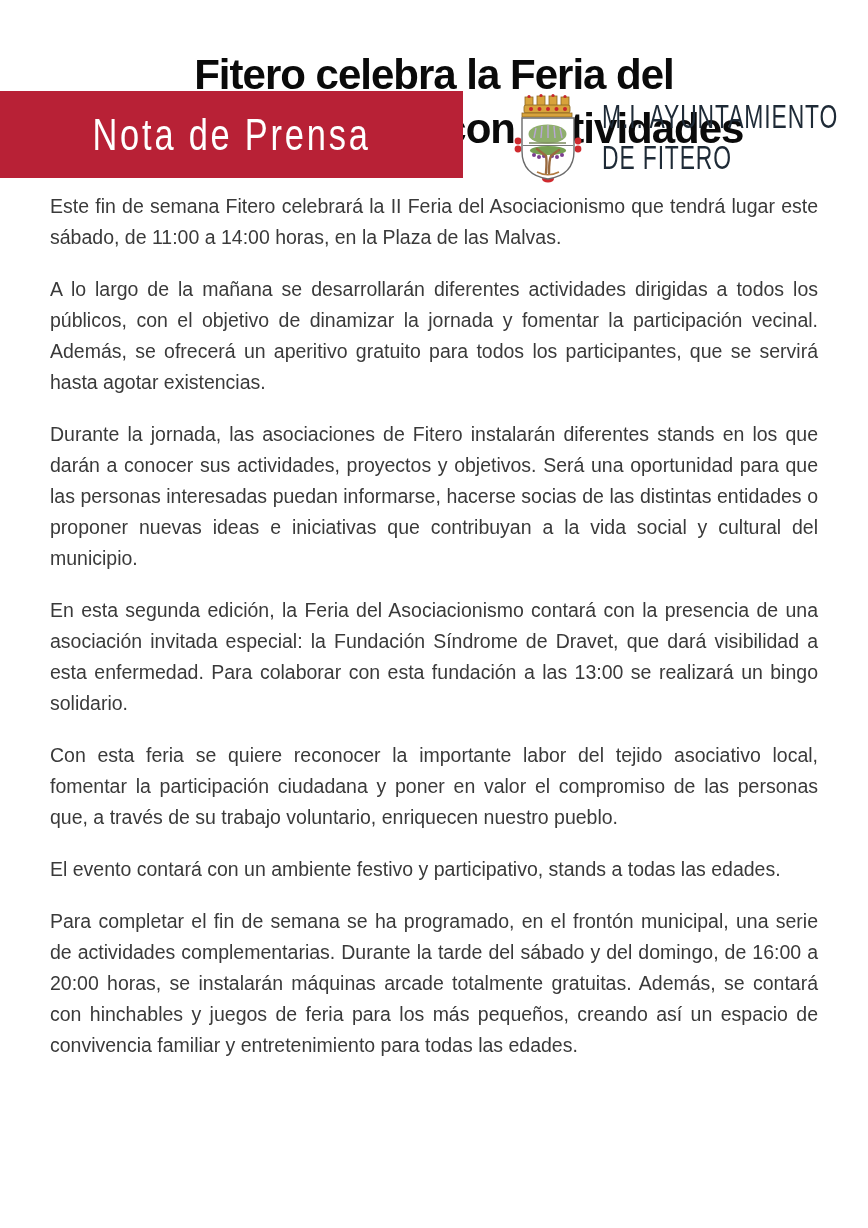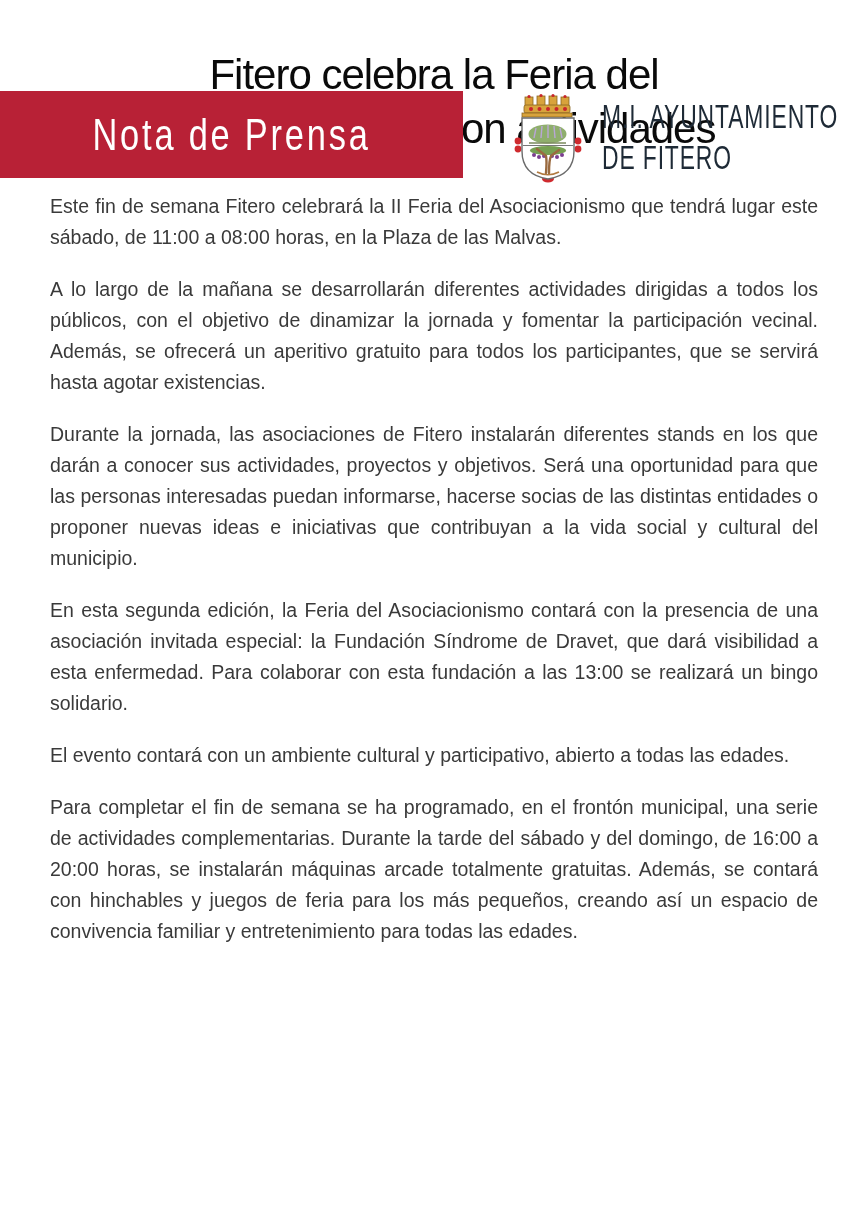--- a/index.html
+++ b/index.html
@@ -42,21 +42,21 @@
     line-height:1.22;
     letter-spacing:1px;
     transform:scale(0.88,1.28);
     transform-origin:left center;
     white-space:nowrap;
   }
 
   
   .title{
     text-align:center;
-    font-weight:normal;
+    font-weight:bold;
     font-size:42px;
     line-height:54px;
     letter-spacing:-1px;
     color:var(--title-ink);
   }
   .title span{display:block;}
 
   
   .content{
     margin:35px 50px 0 50px;
@@ -138,21 +138,22 @@
       </div>
     </div>
   </header>
 
   <h1 class="title">
     <span>Fitero celebra la Feria del</span>
     <span>Asociacionismo con actividades</span>
   </h1>
 
   <main class="content">
-    <p>Este fin de semana Fitero celebrará la II Feria del Asociacionismo que tendrá lugar este sábado, de 11:00 a 08:00 horas, en la Plaza de las Malvas.</p>
+    <p>Este fin de semana Fitero celebrará la II Feria del Asociacionismo que tendrá lugar este sábado, de 11:00 a 14:00 horas, en la Plaza de las Malvas.</p>
     <p>A lo largo de la mañana se desarrollarán diferentes actividades dirigidas a todos los públicos, con el objetivo de dinamizar la jornada y fomentar la participación vecinal. Además, se ofrecerá un aperitivo gratuito para todos los participantes, que se servirá hasta agotar existencias.</p>
     <p>Durante la jornada, las asociaciones de Fitero instalarán diferentes stands en los que darán a conocer sus actividades, proyectos y objetivos. Será una oportunidad para que las personas interesadas puedan informarse, hacerse socias de las distintas entidades o proponer nuevas ideas e iniciativas que contribuyan a la vida social y cultural del municipio.</p>
     <p>En esta segunda edición, la Feria del Asociacionismo contará con la presencia de una asociación invitada especial: la Fundación Síndrome de Dravet, que dará visibilidad a esta enfermedad. Para colaborar con esta fundación a las 13:00 se realizará un bingo solidario.</p>
-    <p>El evento contará con un ambiente cultural y participativo, abierto a todas las edades.</p>
+    <p>Con esta feria se quiere reconocer la importante labor del tejido asociativo local, fomentar la participación ciudadana y poner en valor el compromiso de las personas que, a través de su trabajo voluntario, enriquecen nuestro pueblo.</p>
+    <p>El evento contará con un ambiente festivo y participativo, stands a todas las edades.</p>
     <p>Para completar el fin de semana se ha programado, en el frontón municipal, una serie de actividades complementarias. Durante la tarde del sábado y del domingo, de 16:00 a 20:00 horas, se instalarán máquinas arcade totalmente gratuitas. Además, se contará con hinchables y juegos de feria para los más pequeños, creando así un espacio de convivencia familiar y entretenimiento para todas las edades.</p>
   </main>
 
 </div>
 
 </body></html>

